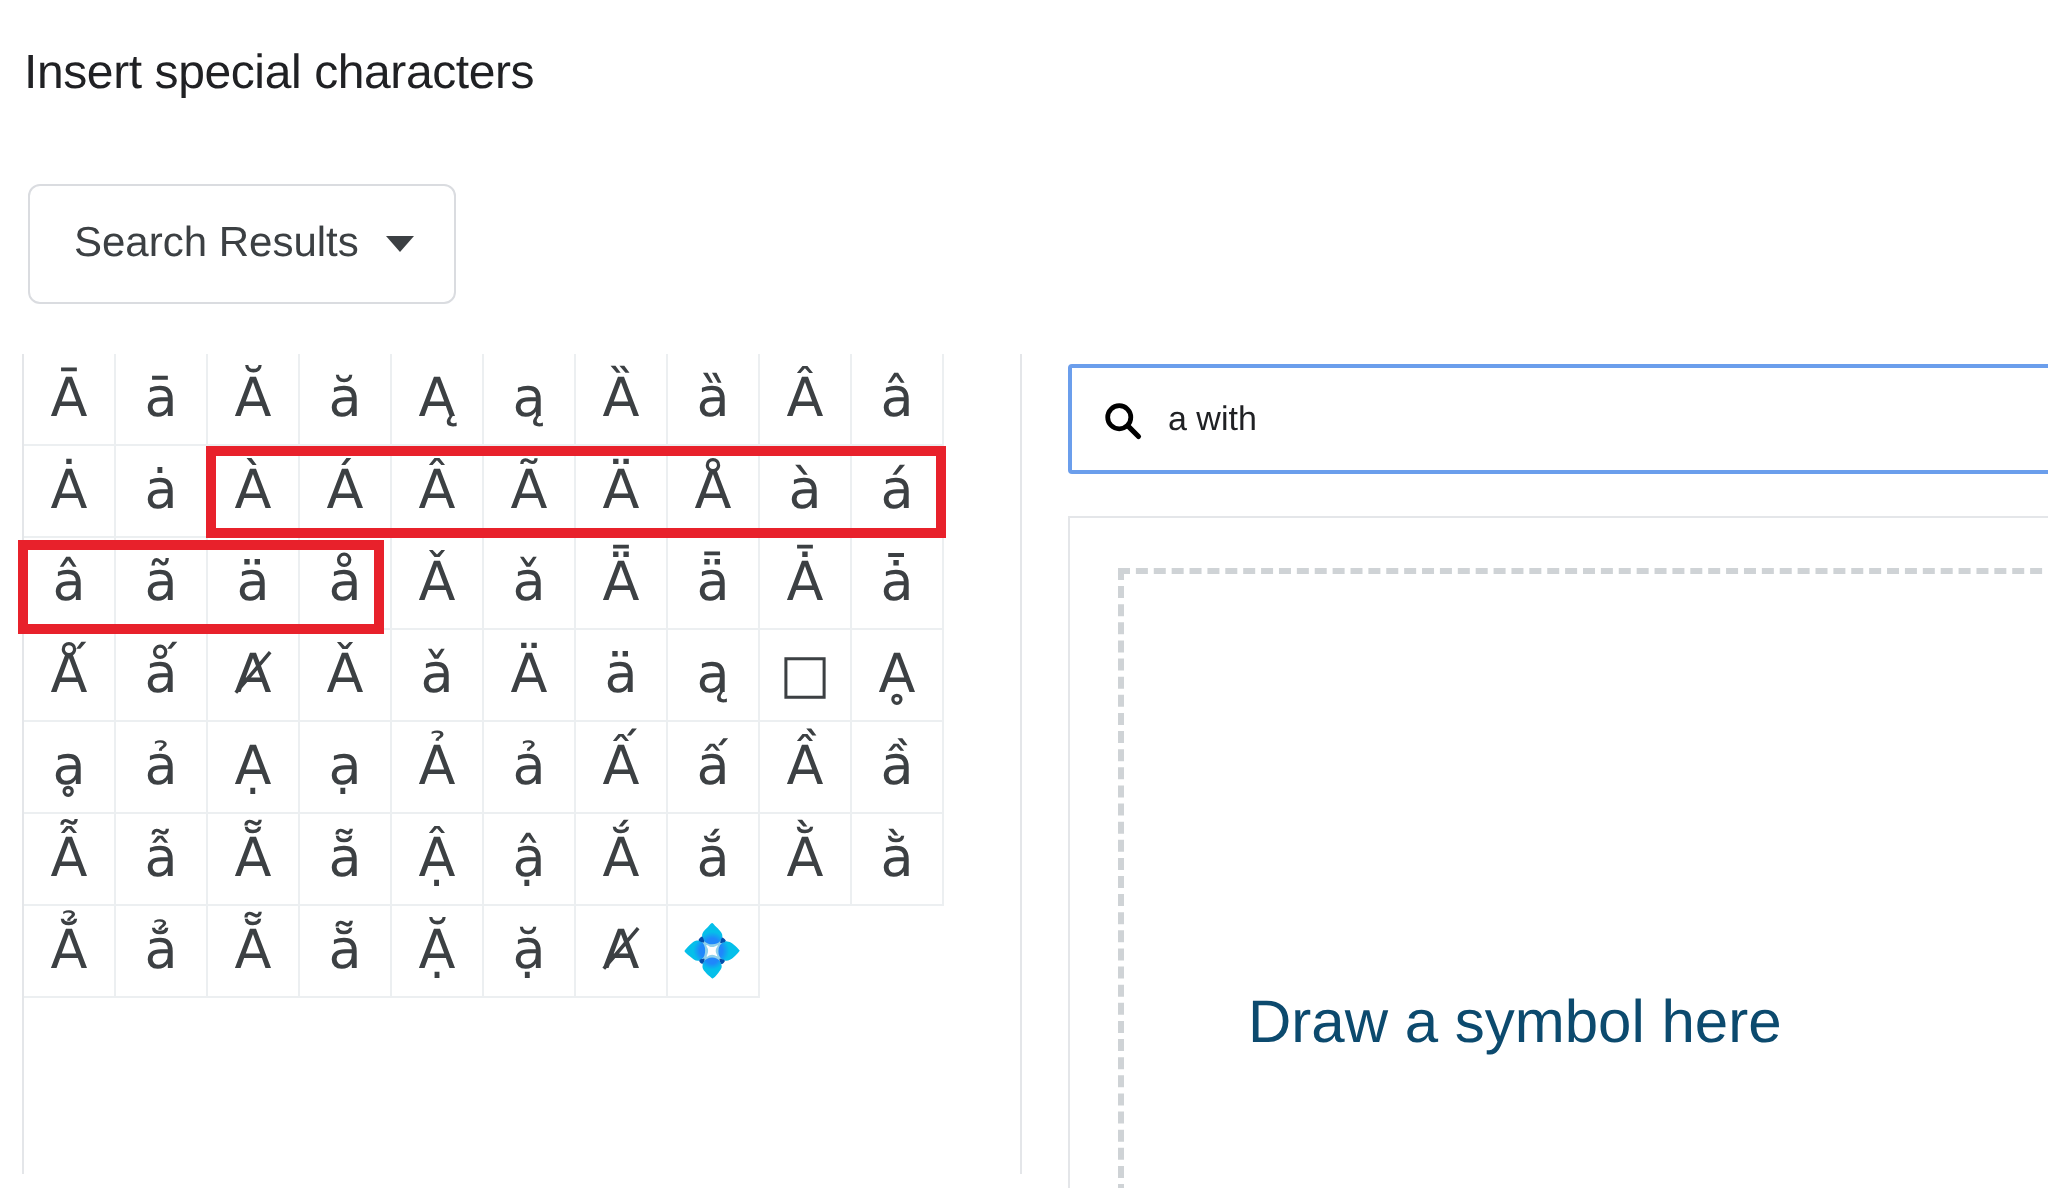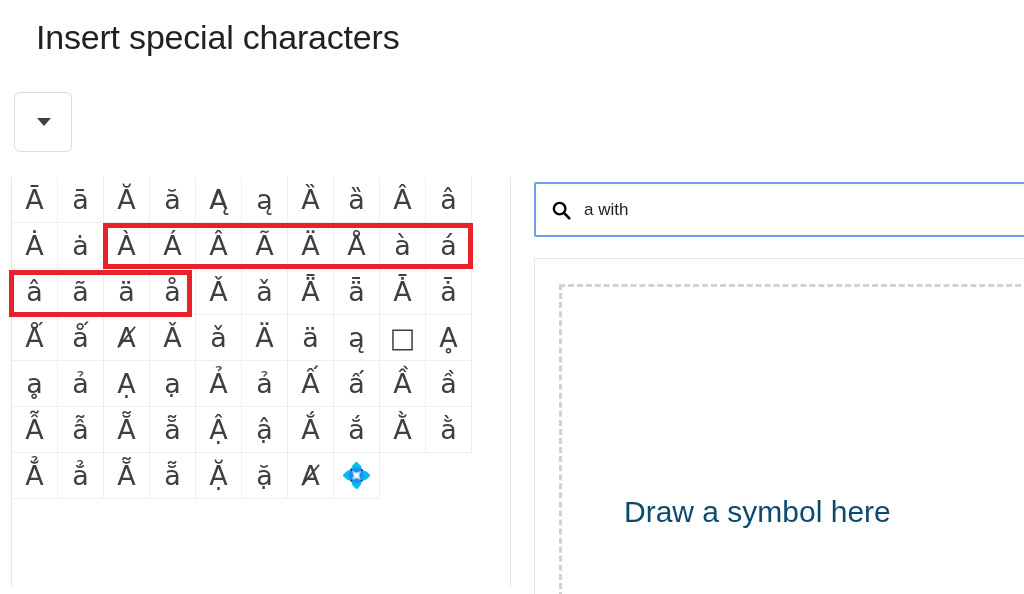--- a/index.html
+++ b/index.html
@@ -15,27 +15,26 @@
     font-family: "Liberation Sans", "DejaVu Sans", sans-serif;
     color: #202124;
     -webkit-font-smoothing: antialiased;
   }
 
   
   #page-title {
     position: absolute;
     left: 12px;
     top: 17px;
-    font-size: 34px;
+    font-size: 24px;
     line-height: 40px;
     font-weight: 400;
     color: #202124;
     letter-spacing: -0.2px;
     white-space: nowrap;
-    margin-left: 24px;
   }
 
   
   #category-dropdown {
     position: absolute;
     left: 14px;
     top: 92px;
     height: 60px;
     box-sizing: border-box;
     display: flex;
@@ -196,20 +195,21 @@
     white-space: nowrap;
     user-select: none;
   }
 </style>
 </head>
 <body>
 
 <div id="page-title">Insert special characters</div>
 
 <div id="category-dropdown">
+  <span class="dd-label">Search Results</span>
   <span class="caret"></span>
 </div>
 
 <div id="char-panel">
   <div id="char-grid">
       <div class="char-cell">Ā</div>
       <div class="char-cell">ā</div>
       <div class="char-cell">Ă</div>
       <div class="char-cell">ă</div>
       <div class="char-cell">Ą</div>

